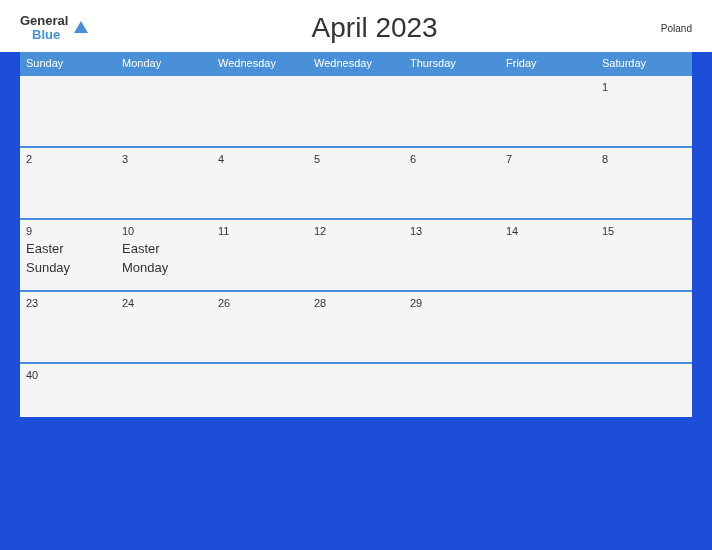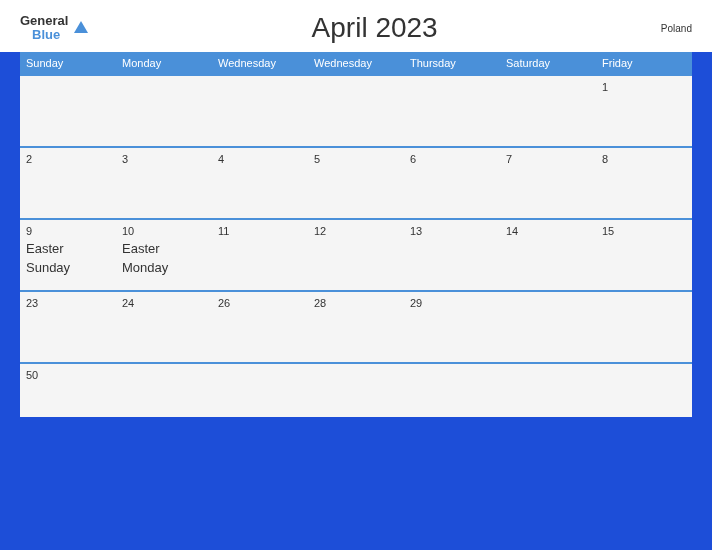--- a/index.html
+++ b/index.html
@@ -154,22 +154,22 @@
   </div>
 
   <div class="calendar-container">
 
     <div class="days-header">
       <div class="day-header">Sunday</div>
       <div class="day-header">Monday</div>
       <div class="day-header">Wednesday</div>
       <div class="day-header">Wednesday</div>
       <div class="day-header">Thursday</div>
+      <div class="day-header">Friday</div>
       <div class="day-header">Saturday</div>
-      <div class="day-header">Friday</div>
     </div>
 
     <div class="week-row">
       <div class="day-cell empty"></div>
       <div class="day-cell empty"></div>
       <div class="day-cell empty"></div>
       <div class="day-cell empty"></div>
       <div class="day-cell empty"></div>
       <div class="day-cell empty"></div>
       <div class="day-cell">
@@ -241,21 +241,21 @@
       <div class="day-cell">
         <span class="day-number">28</span>
       </div>
       <div class="day-cell">
         <span class="day-number">29</span>
       </div>
     </div>
 
     <div class="week-row" style="min-height:55px;">
       <div class="day-cell">
-        <span class="day-number">50</span>
+        <span class="day-number">40</span>
       </div>
       <div class="day-cell empty"></div>
       <div class="day-cell empty"></div>
       <div class="day-cell empty"></div>
       <div class="day-cell empty"></div>
       <div class="day-cell empty"></div>
       <div class="day-cell empty"></div>
     </div>
 
   </div>

